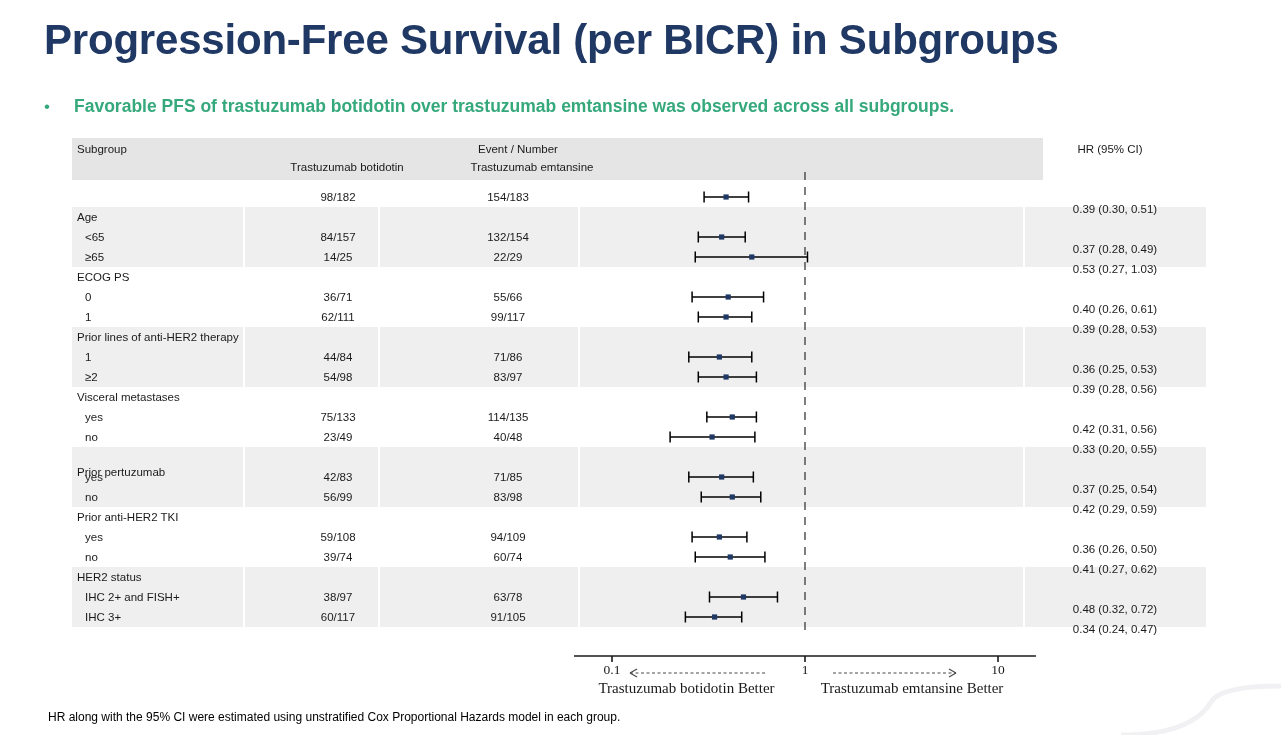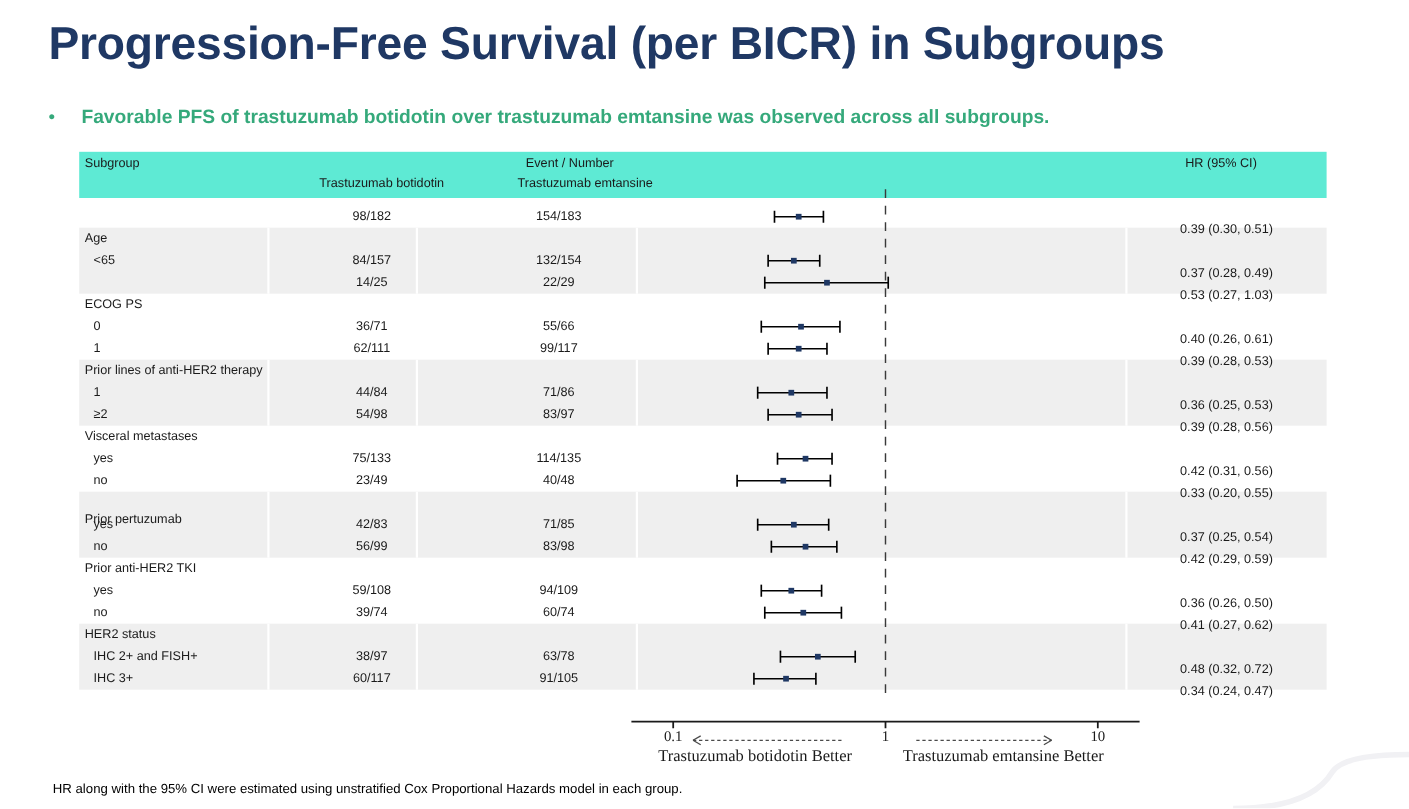--- a/index.html
+++ b/index.html
@@ -59,23 +59,23 @@
     top: 138px;
     width: 1134px;
     height: 510px;
   }
 
   
   #table-header {
     position: absolute;
     left: 0;
     top: 0;
-    width: 1134px;
+    width: 971px;
     height: 42px;
-    background: #5eead4;
+    background: #e5e5e5;
   }
   .hdr-cell {
     position: absolute;
     font-size: 11.5px;
     color: #1a1a1a;
     white-space: nowrap;
   }
   #hdr-subgroup   { left: 5px;   top: 5px; }
   #hdr-eventnum   { left: 296px; top: 5px; width: 300px; text-align: center; }
   #hdr-armA       { left: 175px; top: 23px; width: 200px; text-align: center; }
@@ -231,20 +231,21 @@
       <div class="row" style="top: 27px;">
         <div class="cell c-label">Age</div>
       </div>
       <div class="row" style="top: 47px;">
         <div class="cell c-label ind">&lt;65</div>
         <div class="cell c-armA">84/157</div>
         <div class="cell c-armB">132/154</div>
         <div class="cell c-hr">0.37 (0.28, 0.49)</div>
       </div>
       <div class="row" style="top: 67px;">
+        <div class="cell c-label ind">≥65</div>
         <div class="cell c-armA">14/25</div>
         <div class="cell c-armB">22/29</div>
         <div class="cell c-hr">0.53 (0.27, 1.03)</div>
       </div>
       <div class="row" style="top: 87px;">
         <div class="cell c-label">ECOG PS</div>
       </div>
       <div class="row" style="top: 107px;">
         <div class="cell c-label ind">0</div>
         <div class="cell c-armA">36/71</div>

